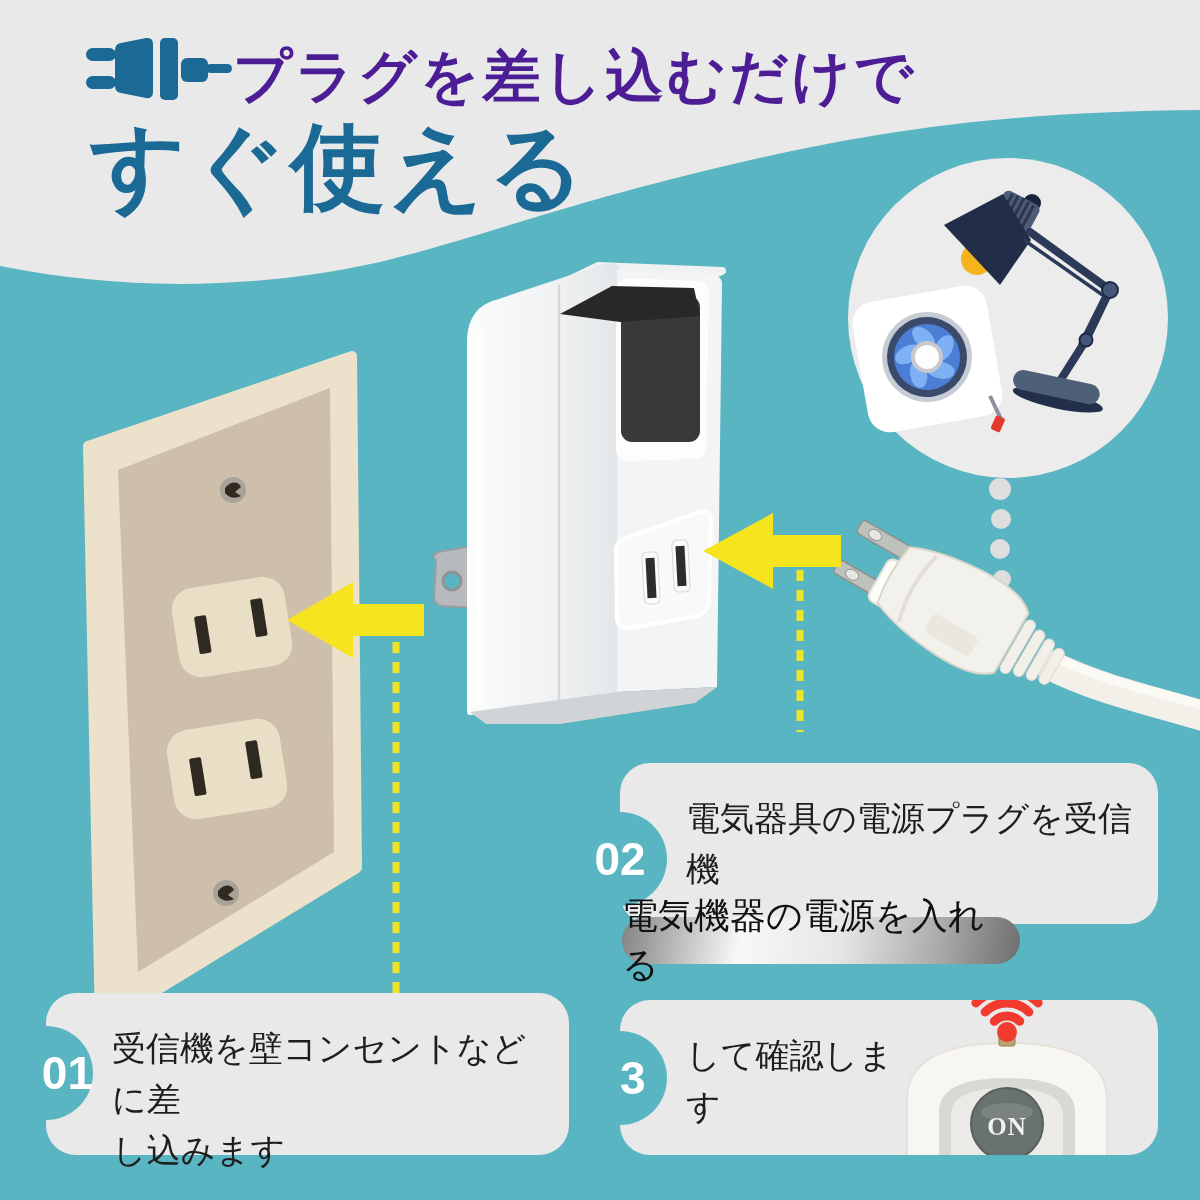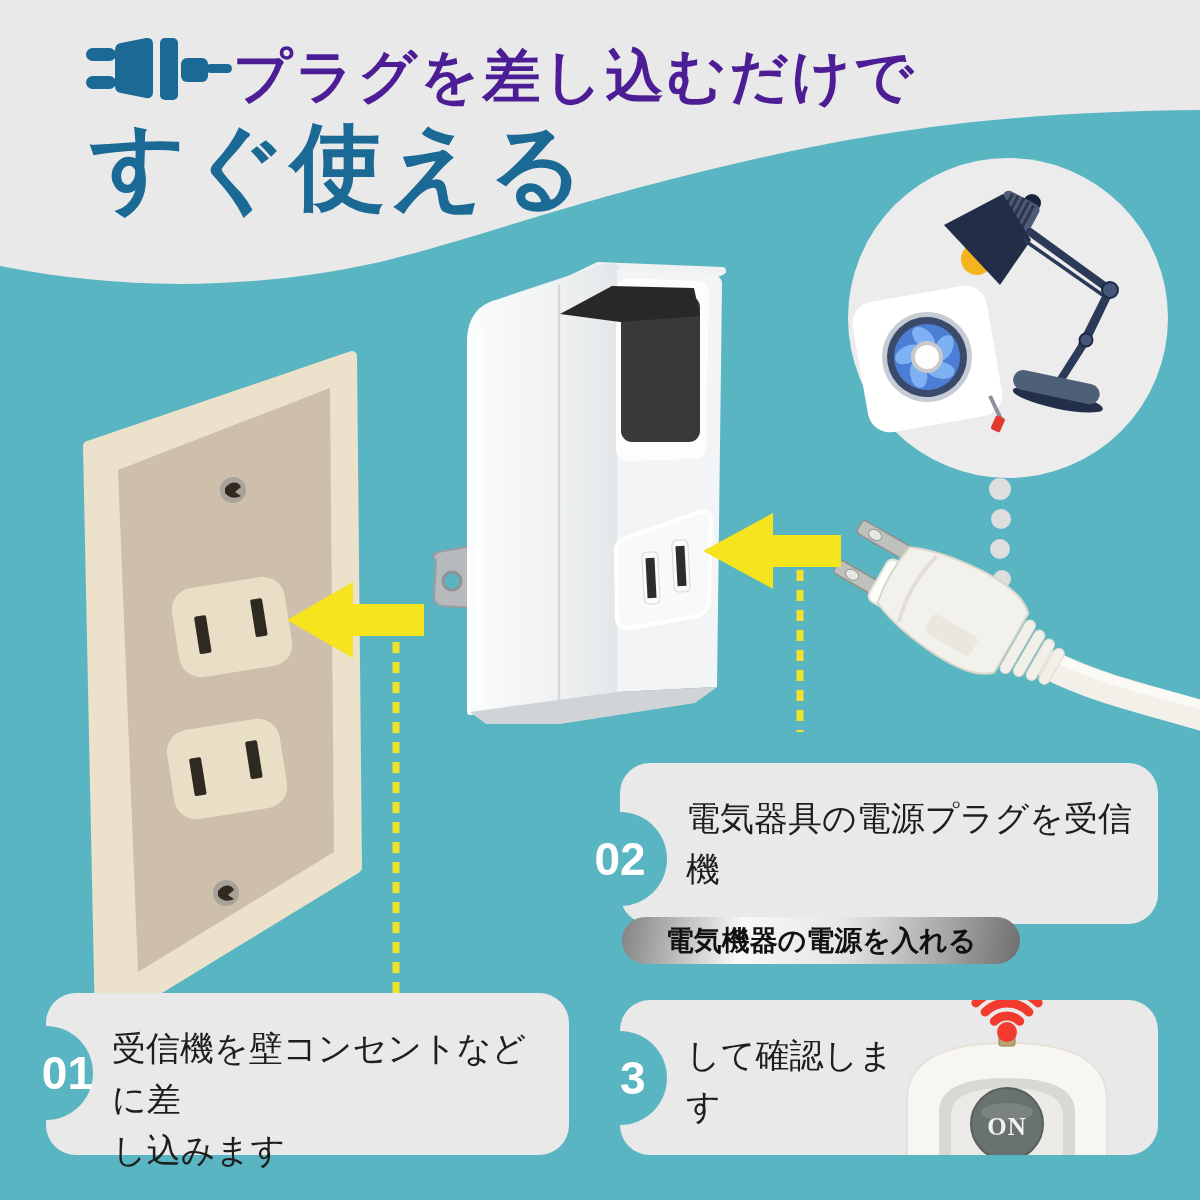--- a/index.html
+++ b/index.html
@@ -41,21 +41,21 @@
     position:absolute;left:66px;top:30px;right:16px;
     font-size:34px;line-height:51px;color:#1e1e1e;
   }
   .card-03 .step-text{right:260px;}
   
   .banner{
     position:absolute;left:622px;top:917px;width:398px;height:47px;
     border-radius:24px;
     background:linear-gradient(100deg,#828282 0%,#f8f8f8 30%,#e6e6e6 55%,#a8a8a8 80%,#6e6e6e 100%);
     display:flex;align-items:center;justify-content:center;
-    font-size:28px;color:#111111;font-weight:bold;
+    font-size:36px;color:#111111;
   }
   .remote-svg{position:absolute;left:0;top:0;}
 </style>
 </head>
 <body>
 
 <div class="stage">
 
   <svg class="bg-svg" viewBox="0 0 1200 1200">
     <defs>

